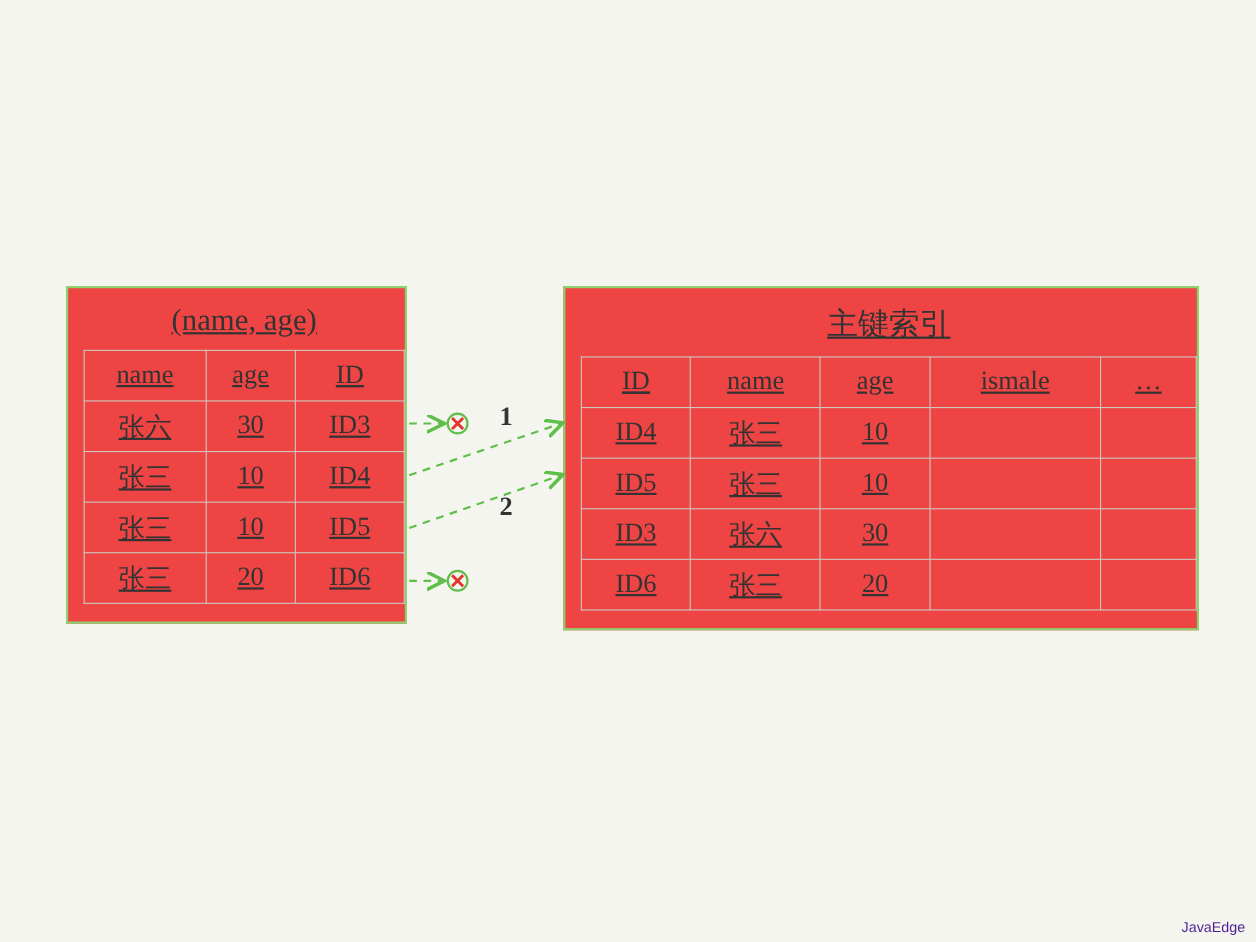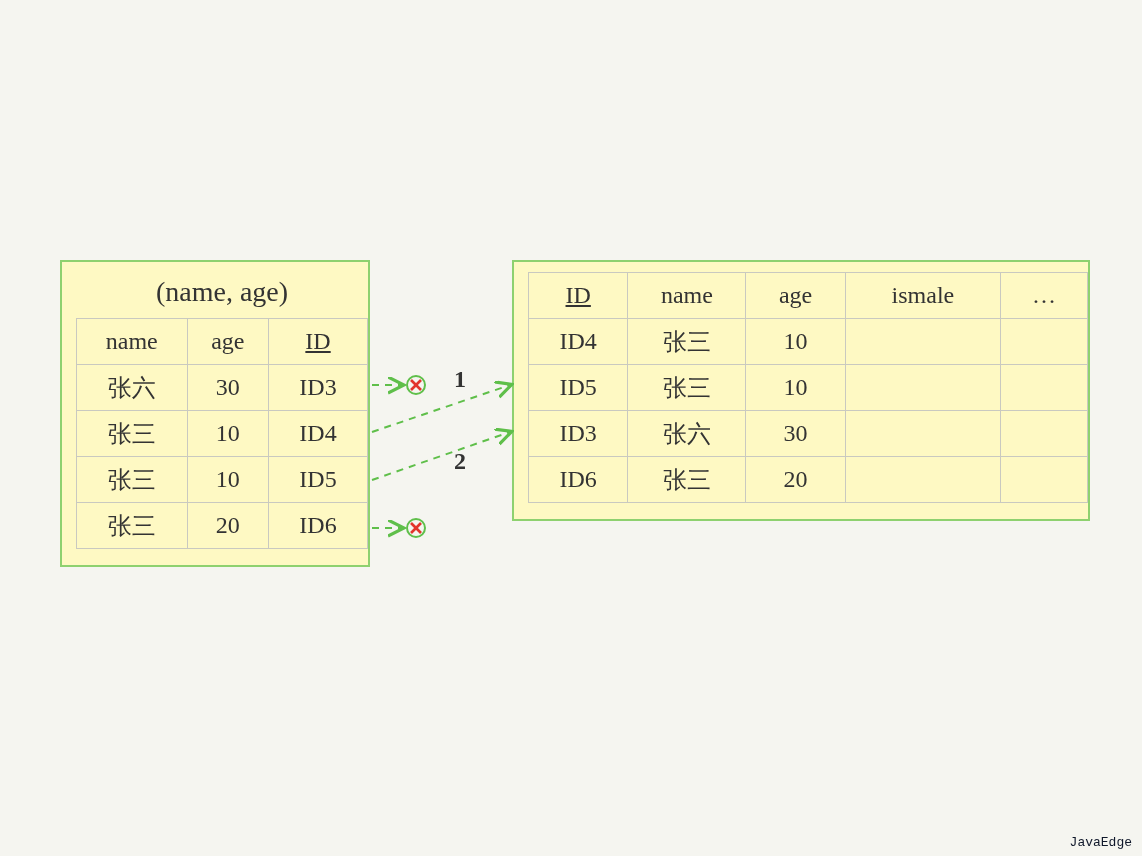--- a/index.html
+++ b/index.html
@@ -13,22 +13,23 @@
     overflow: hidden;
   }
   .stage {
     position: relative;
     width: 1142px;
     height: 856px;
   }
   .box {
     position: absolute;
     border: 2px solid #8ed16f;
-    background: #fef9c3;
+    background: #ef4444;
     padding: 10px 0 16px 14px;
+    text-decoration: underline;
   }
   .box-title {
     text-align: center;
     font-size: 28px;
     margin: 4px 0 10px 0;
     font-weight: 500;
   }
   table {
     border-collapse: collapse;
     width: 100%;
@@ -71,22 +72,22 @@
     color: #333;
   }
   .cross-mark {
     position: absolute;
   }
   .watermark {
     position: absolute;
     right: 10px;
     bottom: 6px;
     font-size: 13px;
-    color: #0f172a;
-    font-family: Liberation Mono, monospace;
+    color: #4c1d95;
+    font-family: Liberation Sans, sans-serif;
   }
 </style>
 </head>
 <body>
 
 <div class="stage">
 
   <div id="left-box" class="box">
     <div class="box-title">(name, age)</div>
     <table>
@@ -116,20 +117,21 @@
         <tr>
           <td>张三</td>
           <td>20</td>
           <td>ID6</td>
         </tr>
       </tbody>
     </table>
   </div>
 
   <div id="right-box" class="box">
+    <div class="box-title">主键索引</div>
     <table>
       <thead>
         <tr>
           <th class="underlined">ID</th>
           <th>name</th>
           <th>age</th>
           <th>ismale</th>
           <th>…</th>
         </tr>
       </thead>

